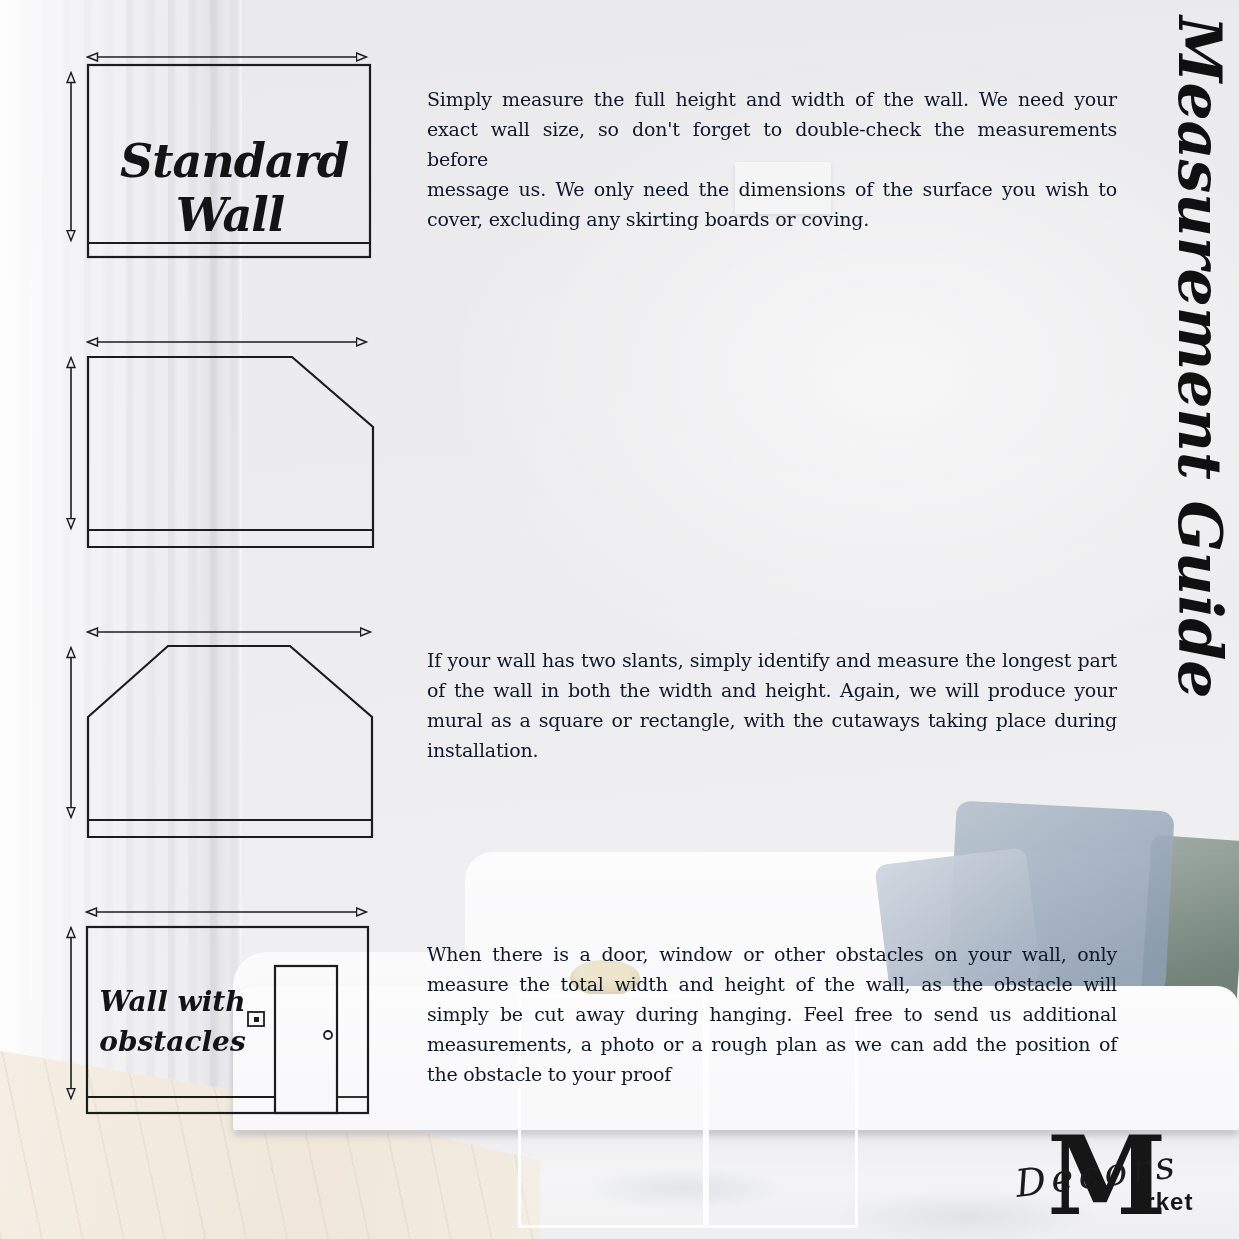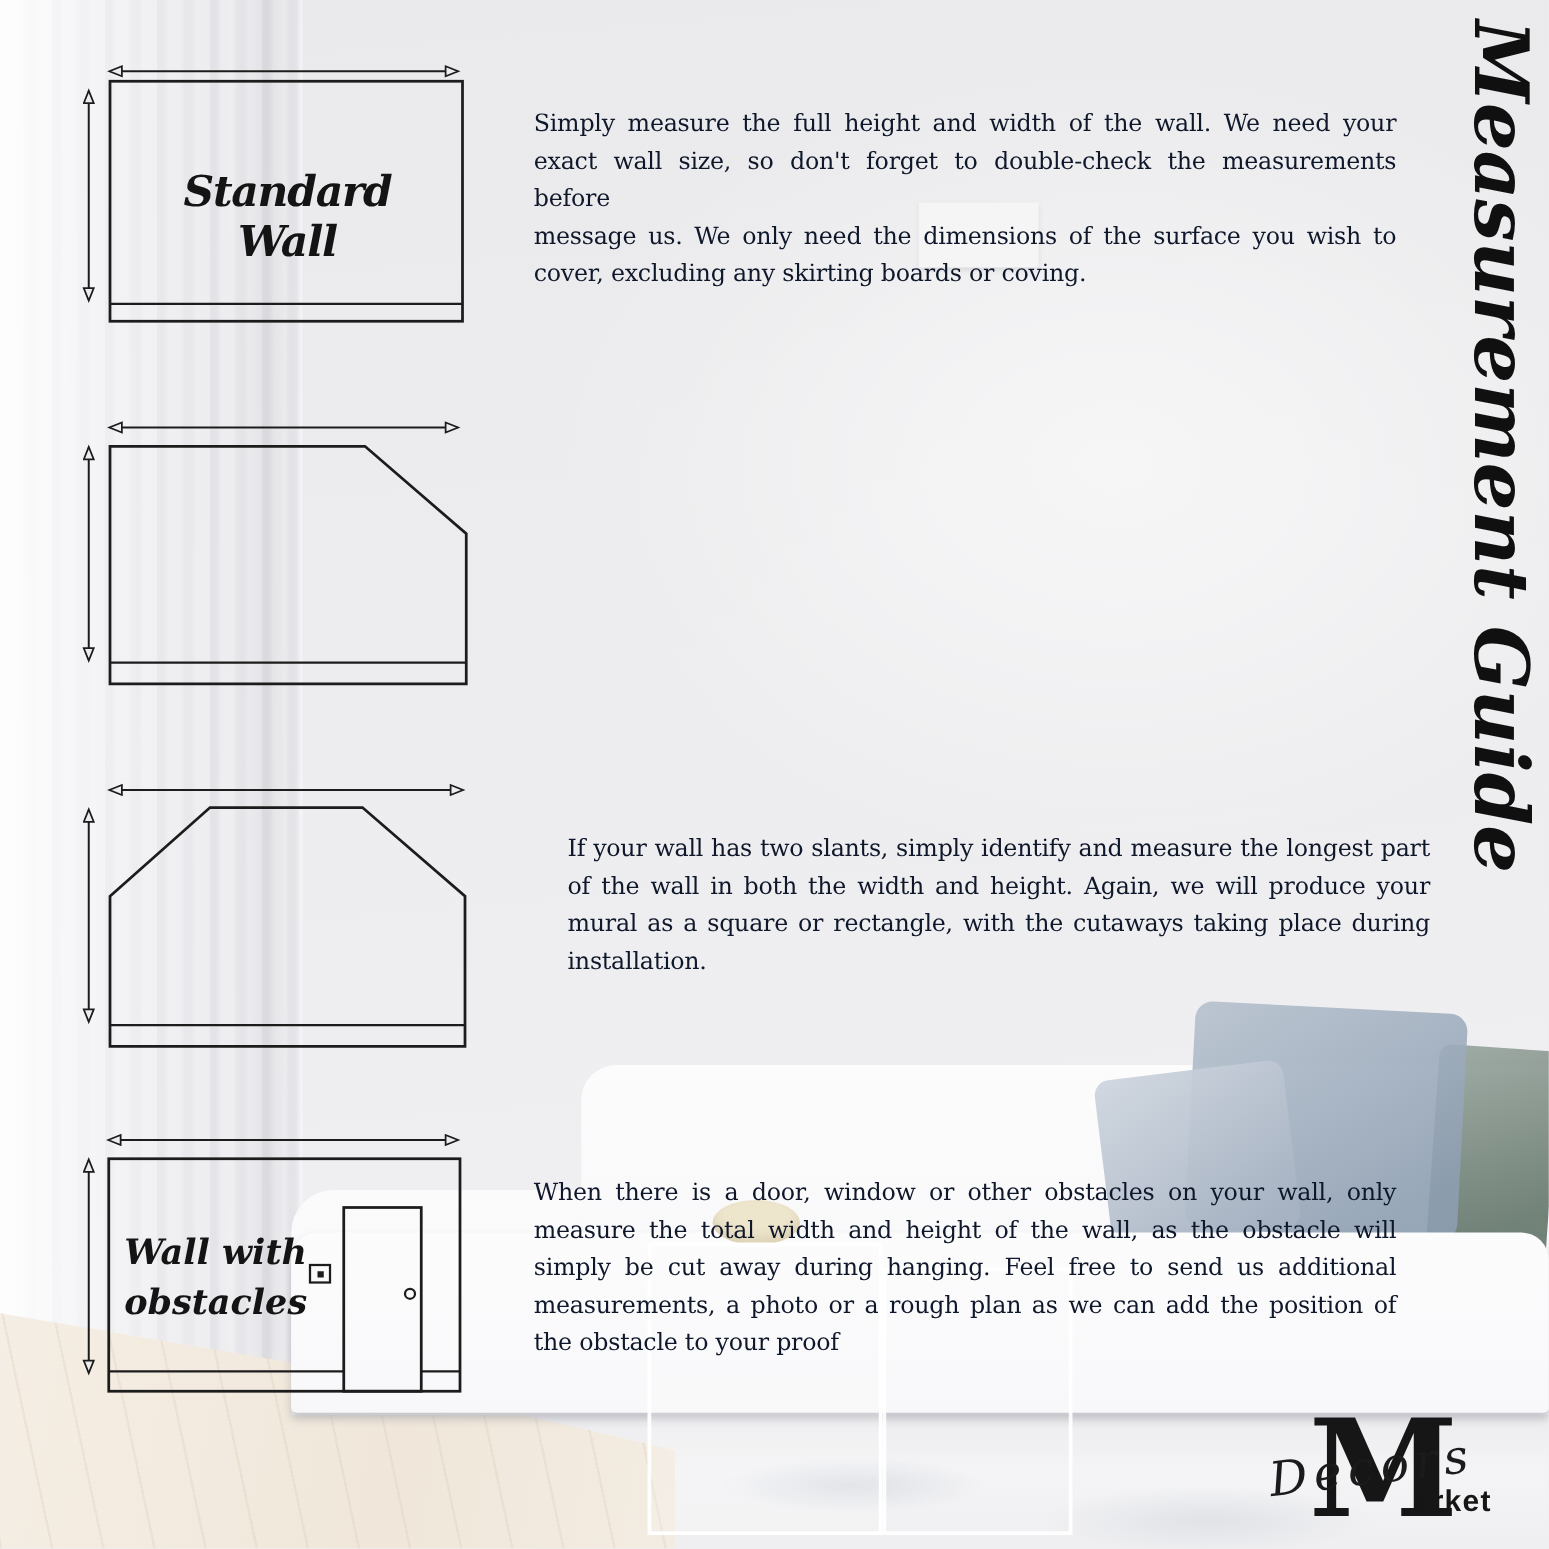--- a/index.html
+++ b/index.html
@@ -48,21 +48,21 @@
   .bg-table-1 { position:absolute; left:518px; top:994px; width:188px; height:234px;
     border:3px solid rgba(255,255,255,.95); background:rgba(255,255,255,.14); }
   .bg-table-2 { position:absolute; left:706px; top:1014px; width:152px; height:214px;
     border:3px solid rgba(255,255,255,.9); }
 
   
   .content { position:absolute; inset:0; z-index:5; }
   .diagram { position:absolute; }
   .diagram-label { position:absolute; text-align:center;
     font-family:"DejaVu Serif", serif; font-style:italic; font-weight:bold;
-    font-size:34px; color:#141414; letter-spacing:-1px; }
+    font-size:46px; color:#141414; letter-spacing:-1px; }
   .diagram-label.small { font-size:28px; line-height:40px; letter-spacing:0; }
   .para { position:absolute; width:690px; font-family:"DejaVu Serif", serif;
     font-size:19px; line-height:30px; color:#0f172a; text-align:justify;
     white-space:pre-line; letter-spacing:-0.2px; }
   .vtitle { position:absolute; top:16px; right:4px; writing-mode:vertical-rl;
     font-family:"DejaVu Serif", serif; font-style:italic; font-weight:bold;
     font-size:60px; color:#101010; letter-spacing:0; }
   .logo { position:absolute; left:1025px; top:1128px; width:212px; height:110px; }
   .logo-m { position:absolute; left:22px; top:-6px; font-family:"DejaVu Serif", serif;
     font-weight:bold; font-size:108px; line-height:1; color:#161616; }
@@ -123,21 +123,21 @@
     <polygon class="wall-stroke" points="28,27 232,27 313,97 313,217 28,217"></polygon>
     <line class="thin-stroke" x1="28" y1="200" x2="313" y2="200"></line>
   </svg>
 
   <svg class="diagram" style="left:60px; top:620px;" width="322" height="230" viewBox="0 0 322 230">
     <line class="arrow-line" x1="28" y1="12" x2="310" y2="12" marker-start="url(#ah)" marker-end="url(#ah)"></line>
     <line class="arrow-line" x1="11" y1="28" x2="11" y2="197" marker-start="url(#ah)" marker-end="url(#ah)"></line>
     <polygon class="wall-stroke" points="28,97 108,26 230,26 312,97 312,217 28,217"></polygon>
     <line class="thin-stroke" x1="28" y1="200" x2="312" y2="200"></line>
   </svg>
-  <div class="para" style="left:427px; top:664px;margin-left:27px;">If your wall has two slants, simply identify and measure the longest part of the wall in both the width and height. Again, we will produce your mural as a square or rectangle, with the cutaways taking place during installation.</div>
+  <div class="para" style="left:427px; top:645px;">If your wall has two slants, simply identify and measure the longest part of the wall in both the width and height. Again, we will produce your mural as a square or rectangle, with the cutaways taking place during installation.</div>
 
   <svg class="diagram" style="left:60px; top:900px;" width="322" height="220" viewBox="0 0 322 220">
     <line class="arrow-line" x1="27" y1="12" x2="306" y2="12" marker-start="url(#ah)" marker-end="url(#ah)"></line>
     <line class="arrow-line" x1="11" y1="28" x2="11" y2="198" marker-start="url(#ah)" marker-end="url(#ah)"></line>
     <rect class="wall-stroke" x="27" y="27" width="281" height="186"></rect>
     <line class="thin-stroke" x1="27" y1="197" x2="215" y2="197"></line>
     <line class="thin-stroke" x1="277" y1="197" x2="308" y2="197"></line>
     <rect class="wall-stroke" x="215" y="66" width="62" height="147"></rect>
     <circle class="thin-stroke" cx="268" cy="135" r="4"></circle>
     <rect class="thin-stroke" x="188" y="112" width="16" height="14"></rect>

